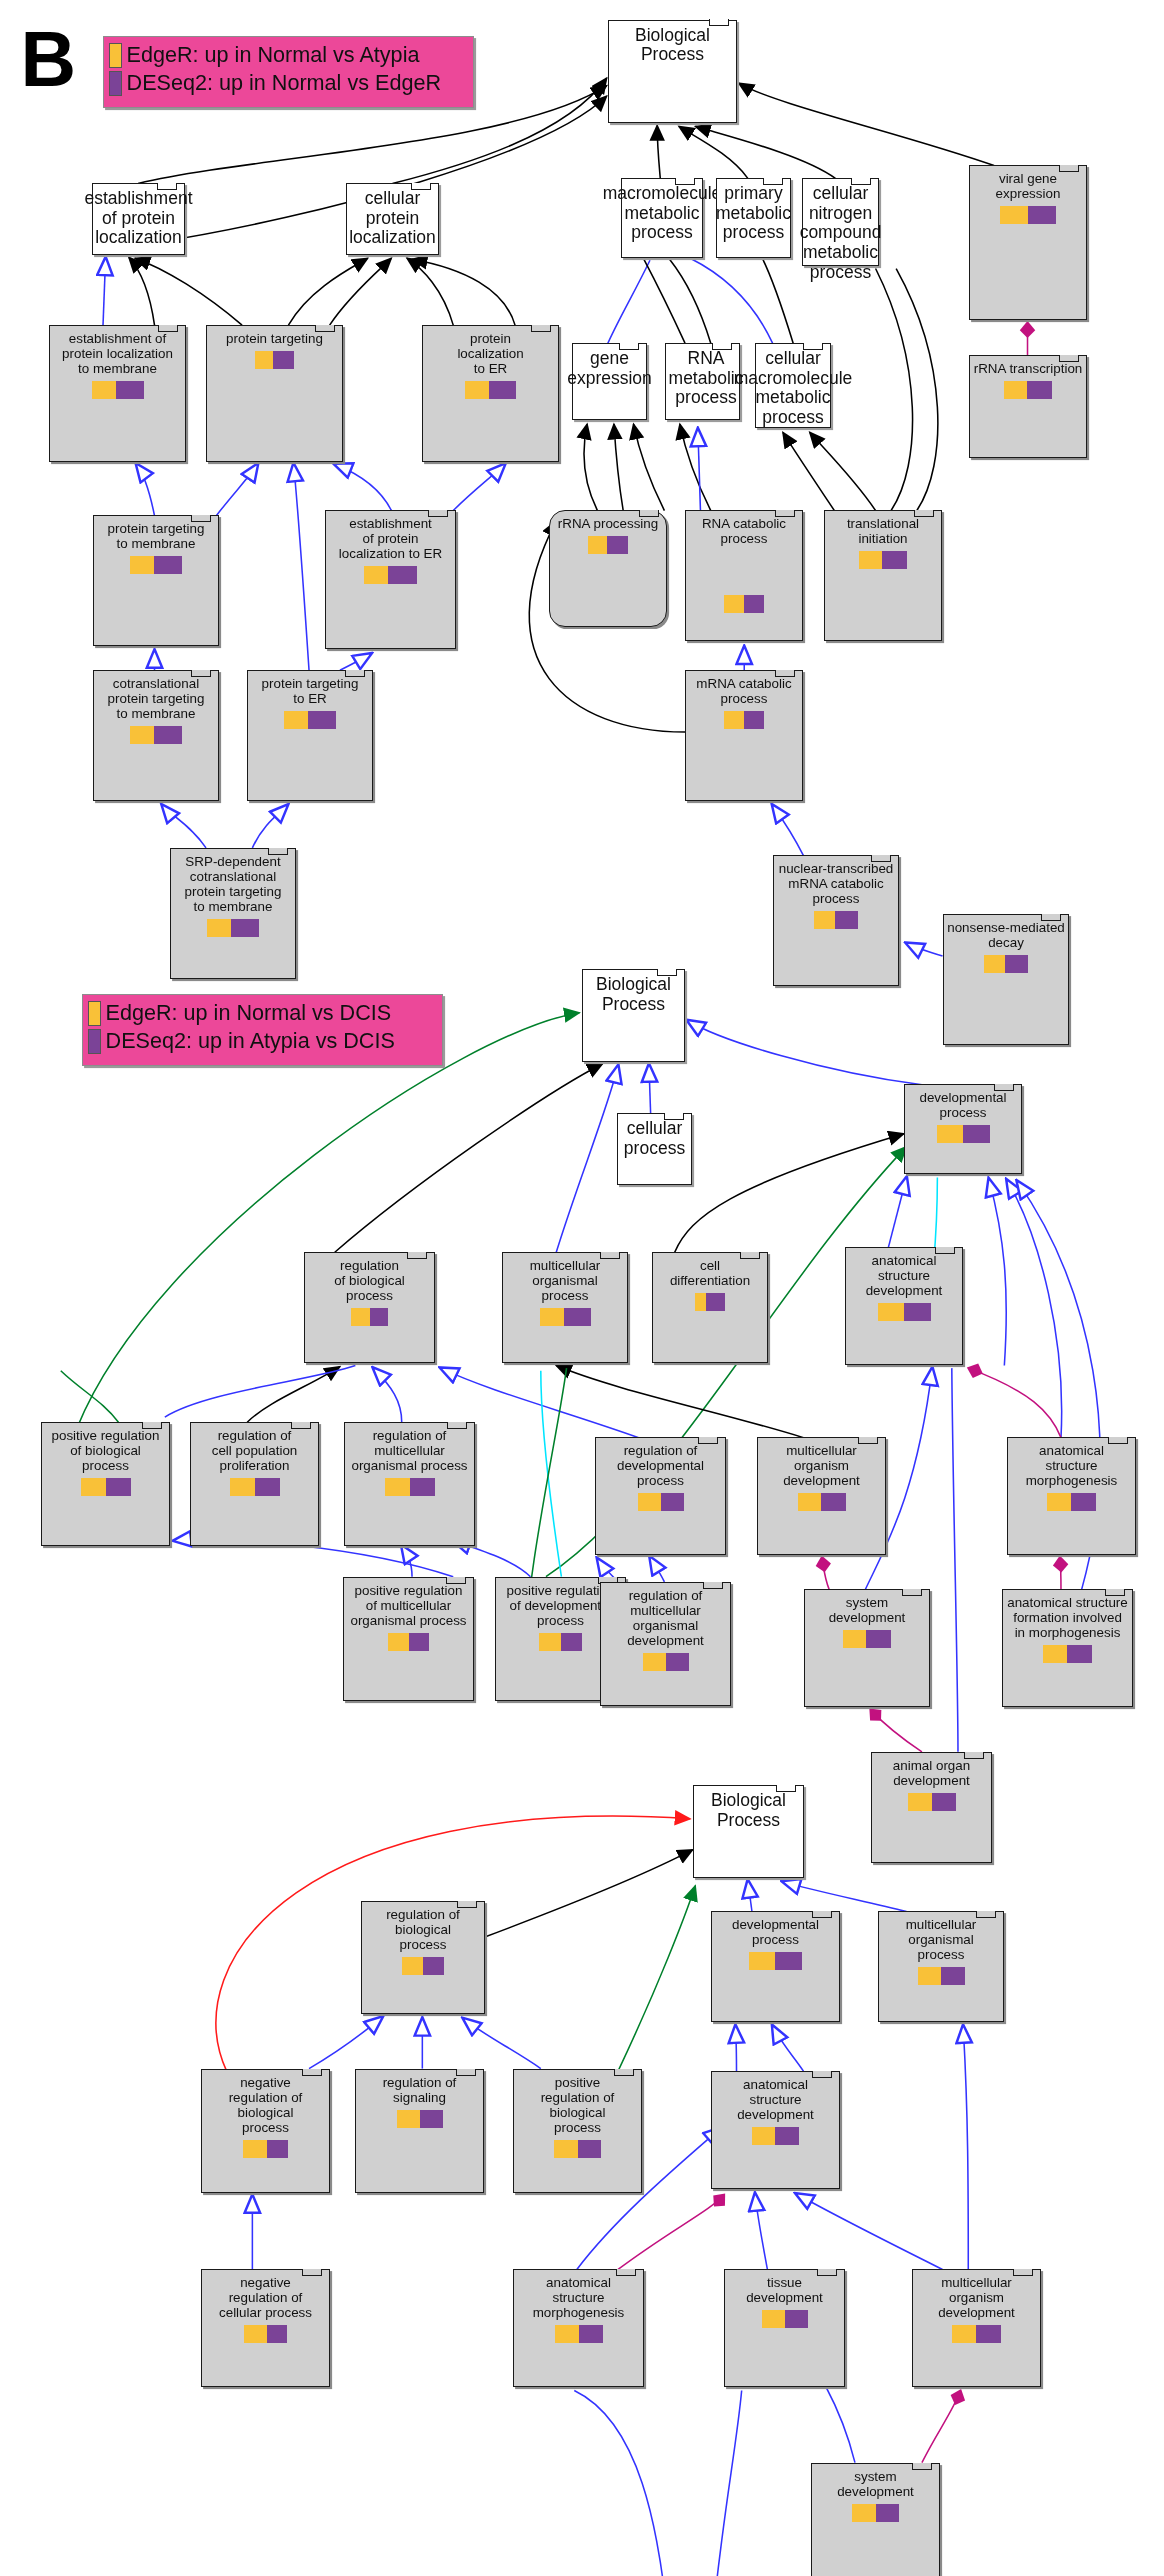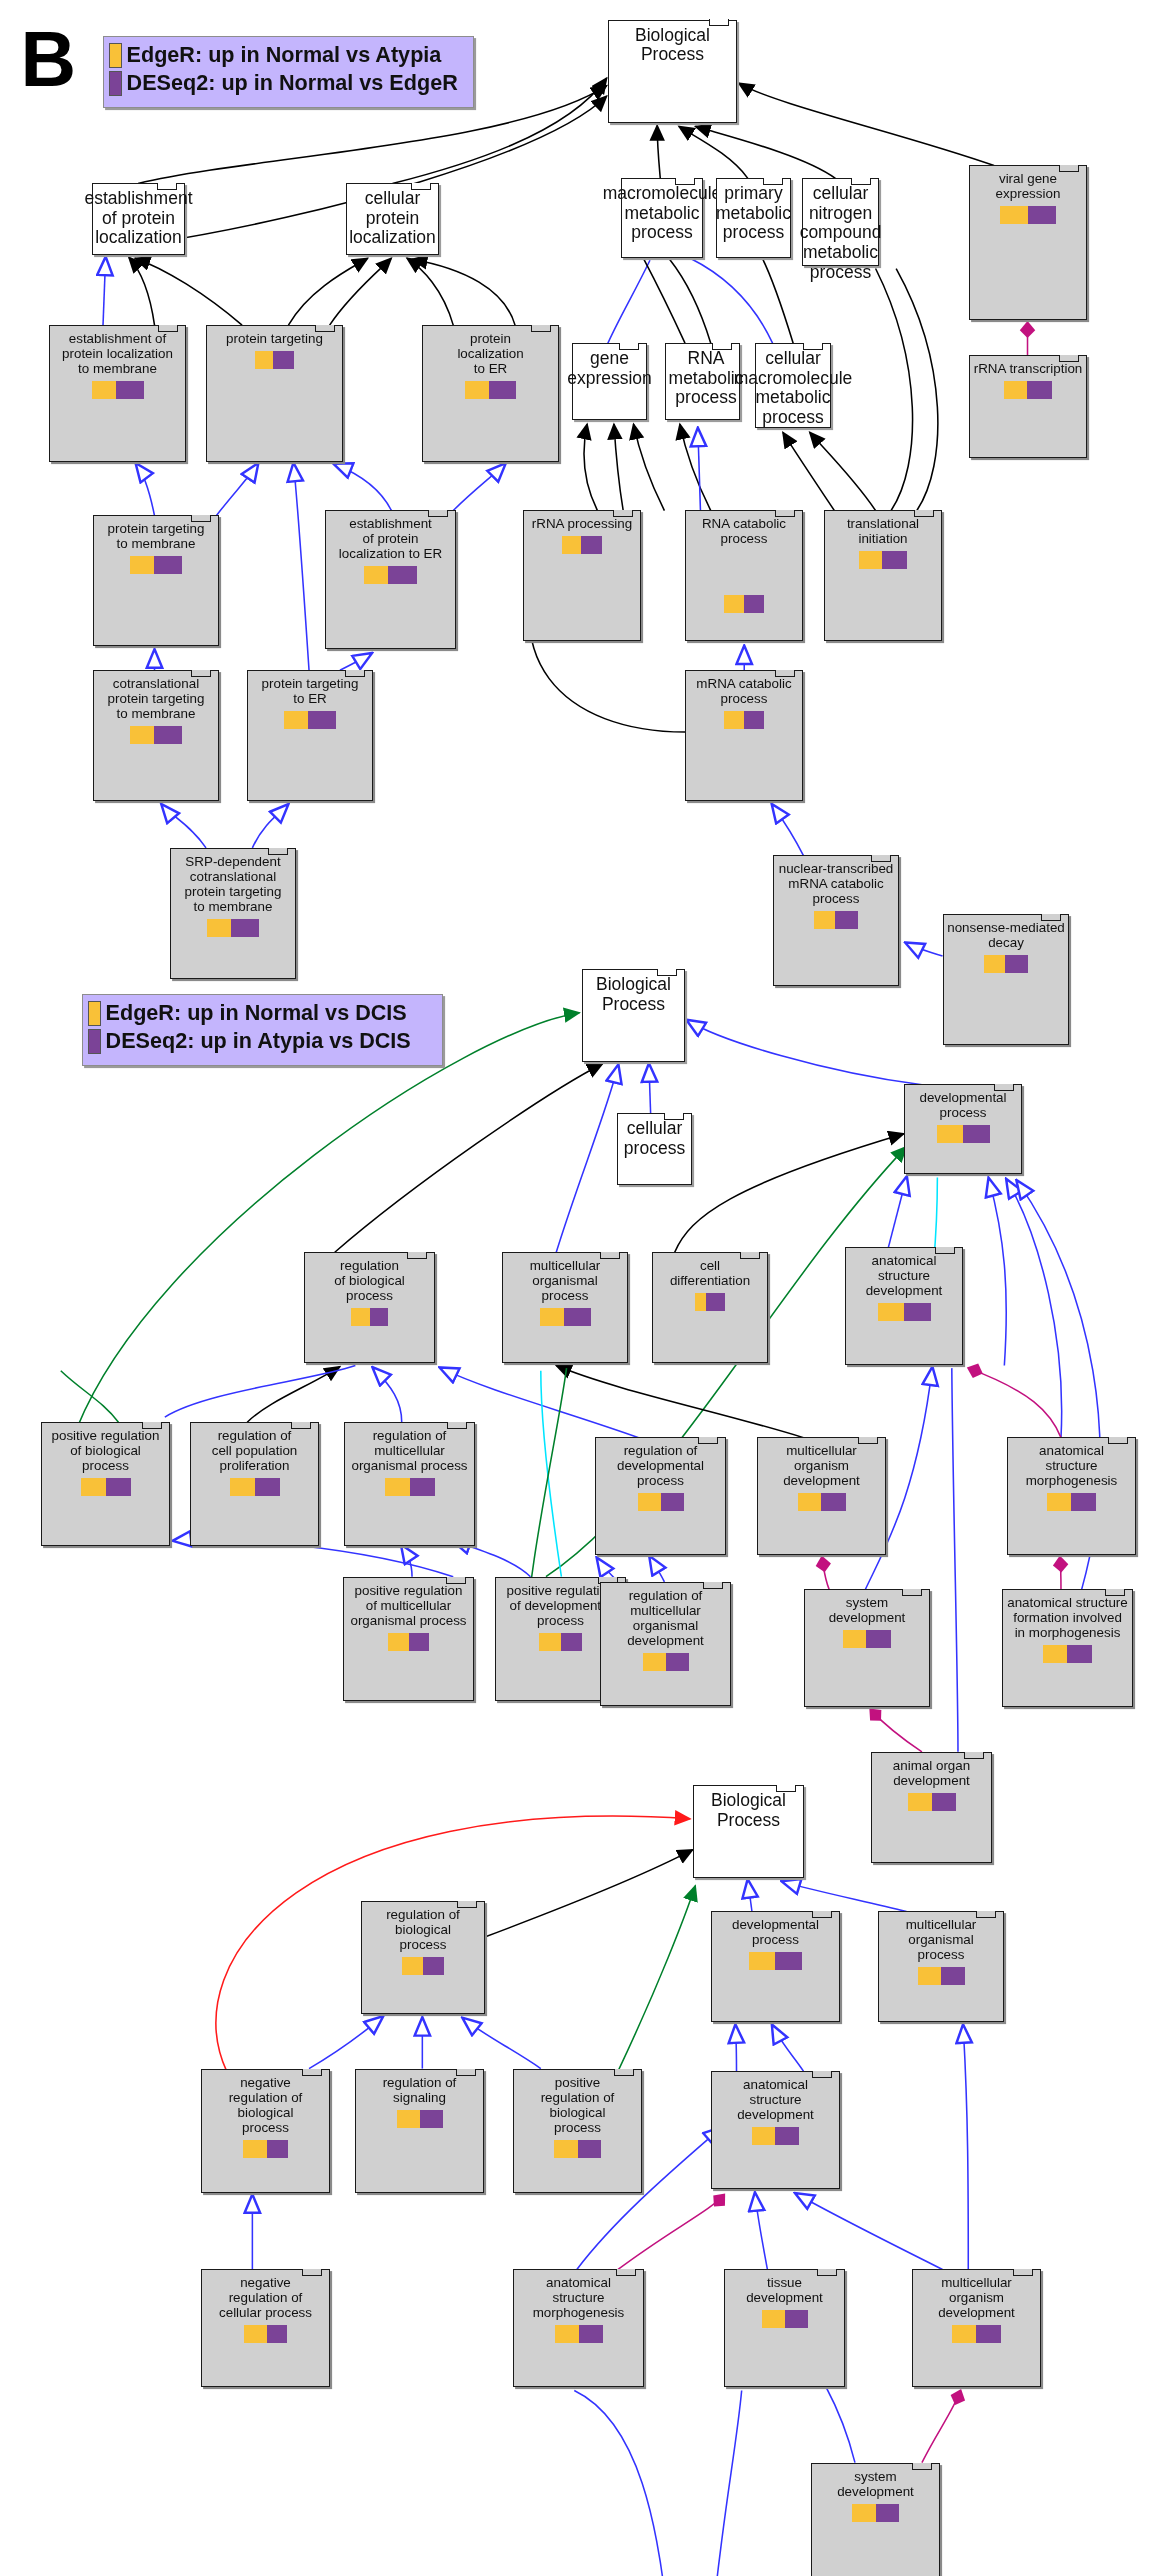--- a/index.html
+++ b/index.html
@@ -7,24 +7,23 @@
   #canvas{position:relative;width:1164px;height:2899px;background:#fff;overflow:hidden;}
 
   
   .panel-letter{
     position:absolute;font-weight:bold;font-size:77px;line-height:1;
     color:#000;font-family:"Liberation Sans", sans-serif;letter-spacing:-1px;
   }
 
   
   .legend{
-    position:absolute;background:#c4b5fd;border:1.5px solid #8d8d8d;
+    position:absolute;background:#ec4899;border:1.5px solid #8d8d8d;
     box-shadow:2.1px 2.1px 0 0 #9a9a9a;padding:4.1px 7.2px 5.2px 5.2px;
     box-sizing:border-box;
-    font-weight:bold;
   }
   .legend-row{display:flex;align-items:center;gap:4.1px;height:28px;}
   .legend-swatch{width:11.3px;height:23px;border:0.5px solid #555;flex:none;}
   .legend-text{font-size:21.6px;color:#111;white-space:nowrap;line-height:1;}
 
   
   .node{
     position:absolute;box-sizing:border-box;
     border:1.5px solid #1a1a1a;
     display:flex;flex-direction:column;align-items:center;
@@ -310,21 +309,21 @@
         </div>
       </div>
       <div class="node shaded" style="left: 325px; top: 510px; width: 131px; height: 139px;">
         <span class="notch" style="background: rgb(208, 208, 208);"></span>
         <div class="nlabel">establishment<br>of protein<br>localization to ER</div>
         <div class="bar">
           <span class="seg-e" style="width: 24px; background: rgb(249, 193, 56);"></span>
           <span class="seg-d" style="width: 29px; background: rgb(123, 67, 151);"></span>
         </div>
       </div>
-      <div class="node shaded" style="left: 523px; top: 510px; width: 118px; height: 131px;">
+      <div class="node shaded" style="left: 549px; top: 510px; width: 118px; height: 117px; border-radius: 16px;">
         <span class="notch" style="background: rgb(208, 208, 208);"></span>
         <div class="nlabel">rRNA processing</div>
         <div class="bar">
           <span class="seg-e" style="width: 18.5px; background: rgb(249, 193, 56);"></span>
           <span class="seg-d" style="width: 20.6px; background: rgb(123, 67, 151);"></span>
         </div>
       </div>
       <div class="node shaded" style="left: 685px; top: 510px; width: 118px; height: 131px; gap: 44px;">
         <span class="notch" style="background: rgb(208, 208, 208);"></span>
         <div class="nlabel">RNA catabolic<br>process</div>

